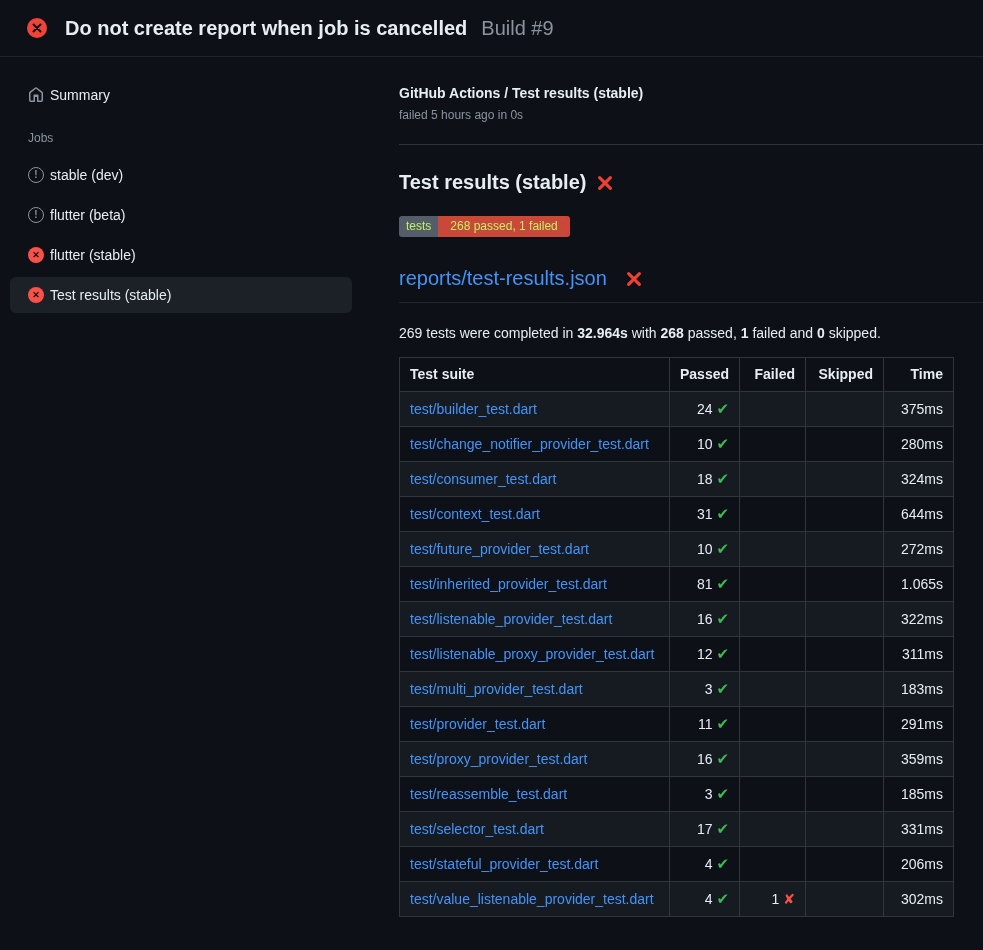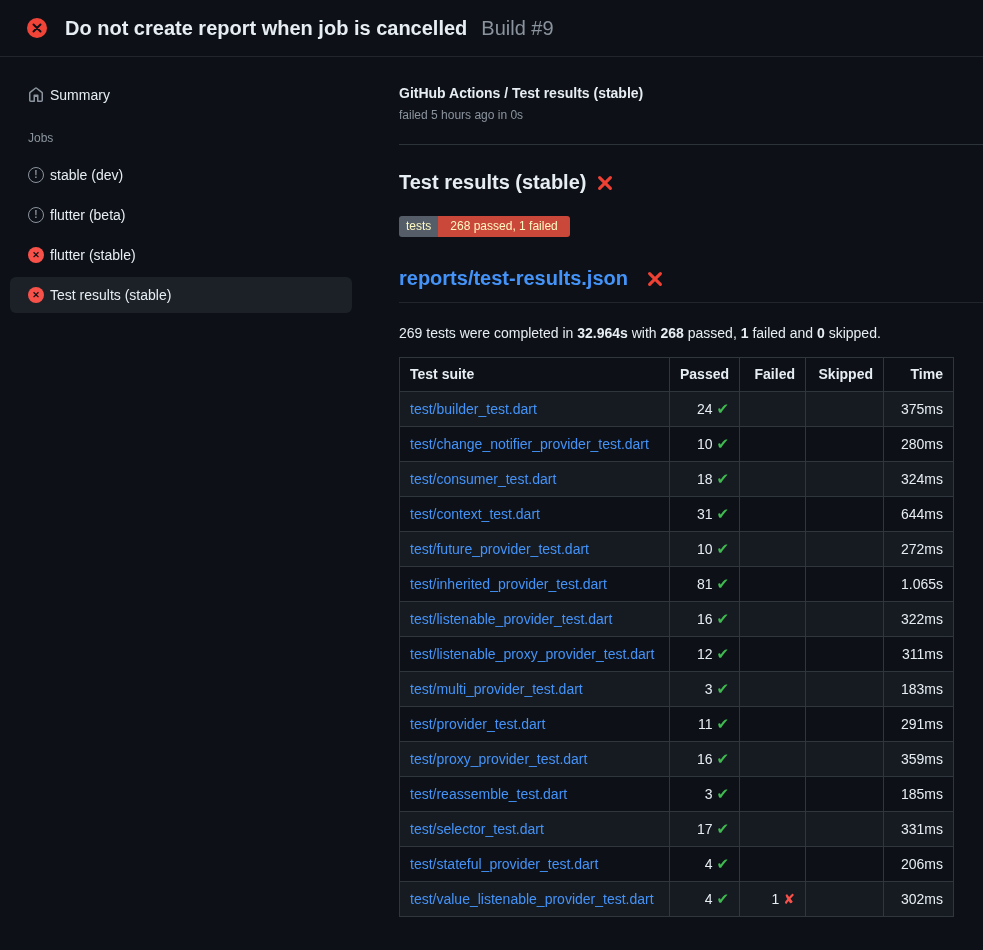--- a/index.html
+++ b/index.html
@@ -54,28 +54,28 @@
   .home-wrap { width: 16px; height: 16px; flex: none; display: flex; align-items: center; justify-content: center; }
 
   
   main { flex: 1; min-width: 0; padding-top: 28px; }
   .breadcrumb { font-size: 14px; font-weight: 700; }
   .run-meta { font-size: 12px; color: #8b949e; margin-top: 7px; }
   .divider { border: none; border-top: 1px solid #2d333b; margin-top: 22px; }
   .section-title { display: flex; align-items: center; gap: 10px; font-size: 20px; font-weight: 700; margin-top: 26px; }
   .x-mark { display: inline-flex; }
   .badge-row { margin-top: 22px; }
-  .badge { display: inline-flex; font-size: 12px; border-radius: 3px; overflow: hidden; color: #fef9c3; }
+  .badge { display: inline-flex; font-size: 12px; border-radius: 3px; overflow: hidden; color: #bef264; }
   .badge-label { background: #545d68; padding: 3px 7px 4px; }
   .badge-value { background: #c9483a; padding: 3px 12px 4px; }
   .report-title {
     margin-top: 30px; padding-bottom: 12px;
     border-bottom: 1px solid #21262d;
     display: flex; align-items: center; gap: 18px;
-    font-size: 20px; font-weight: 700;
+    font-size: 20px; font-weight: 400;
   }
   .report-title a { color: #4493f8; }
   .summary-sentence { margin-top: 22px; font-size: 14px; color: #e6edf3; }
   .summary-sentence strong { font-weight: 700; }
 
   
   table { border-collapse: collapse; table-layout: fixed; width: 554px; margin-top: 16px; font-size: 14px; }
   th, td { border: 1px solid #30363d; padding: 7px 10px; line-height: 19px; overflow: hidden; white-space: nowrap; }
   th { font-weight: 700; text-align: left; }
   .col-0 { width: 270px; }

